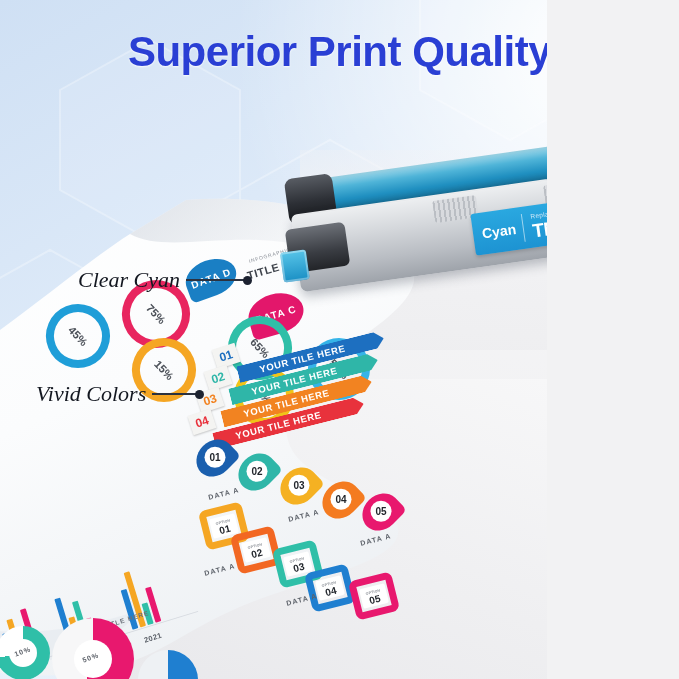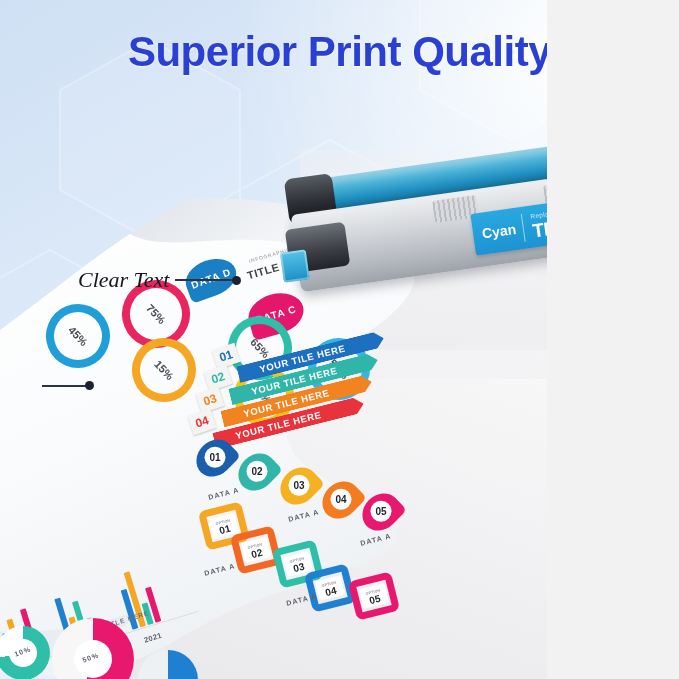--- a/index.html
+++ b/index.html
@@ -360,23 +360,24 @@
       <div class="cyan">Cyan</div>
       <div class="div"></div>
       <div class="rightcol">
         <div class="repl">Replacement For</div>
         <div class="pn">TN229XL</div>
       </div>
     </div>
   </div>
 
   <div class="callout" id="callout-clear">
-    <div class="txt">Clear Text</div>
+    <div class="txt">Clear Cyan</div>
     <div class="lead" style="width:58px;"></div>
     <div class="dot"></div>
   </div>
 
   <div class="callout" id="callout-vivid">
+    <div class="txt">Vivid Colors</div>
     <div class="lead" style="width:44px;"></div>
     <div class="dot"></div>
   </div>
 
 </div>
 
 </body></html>

